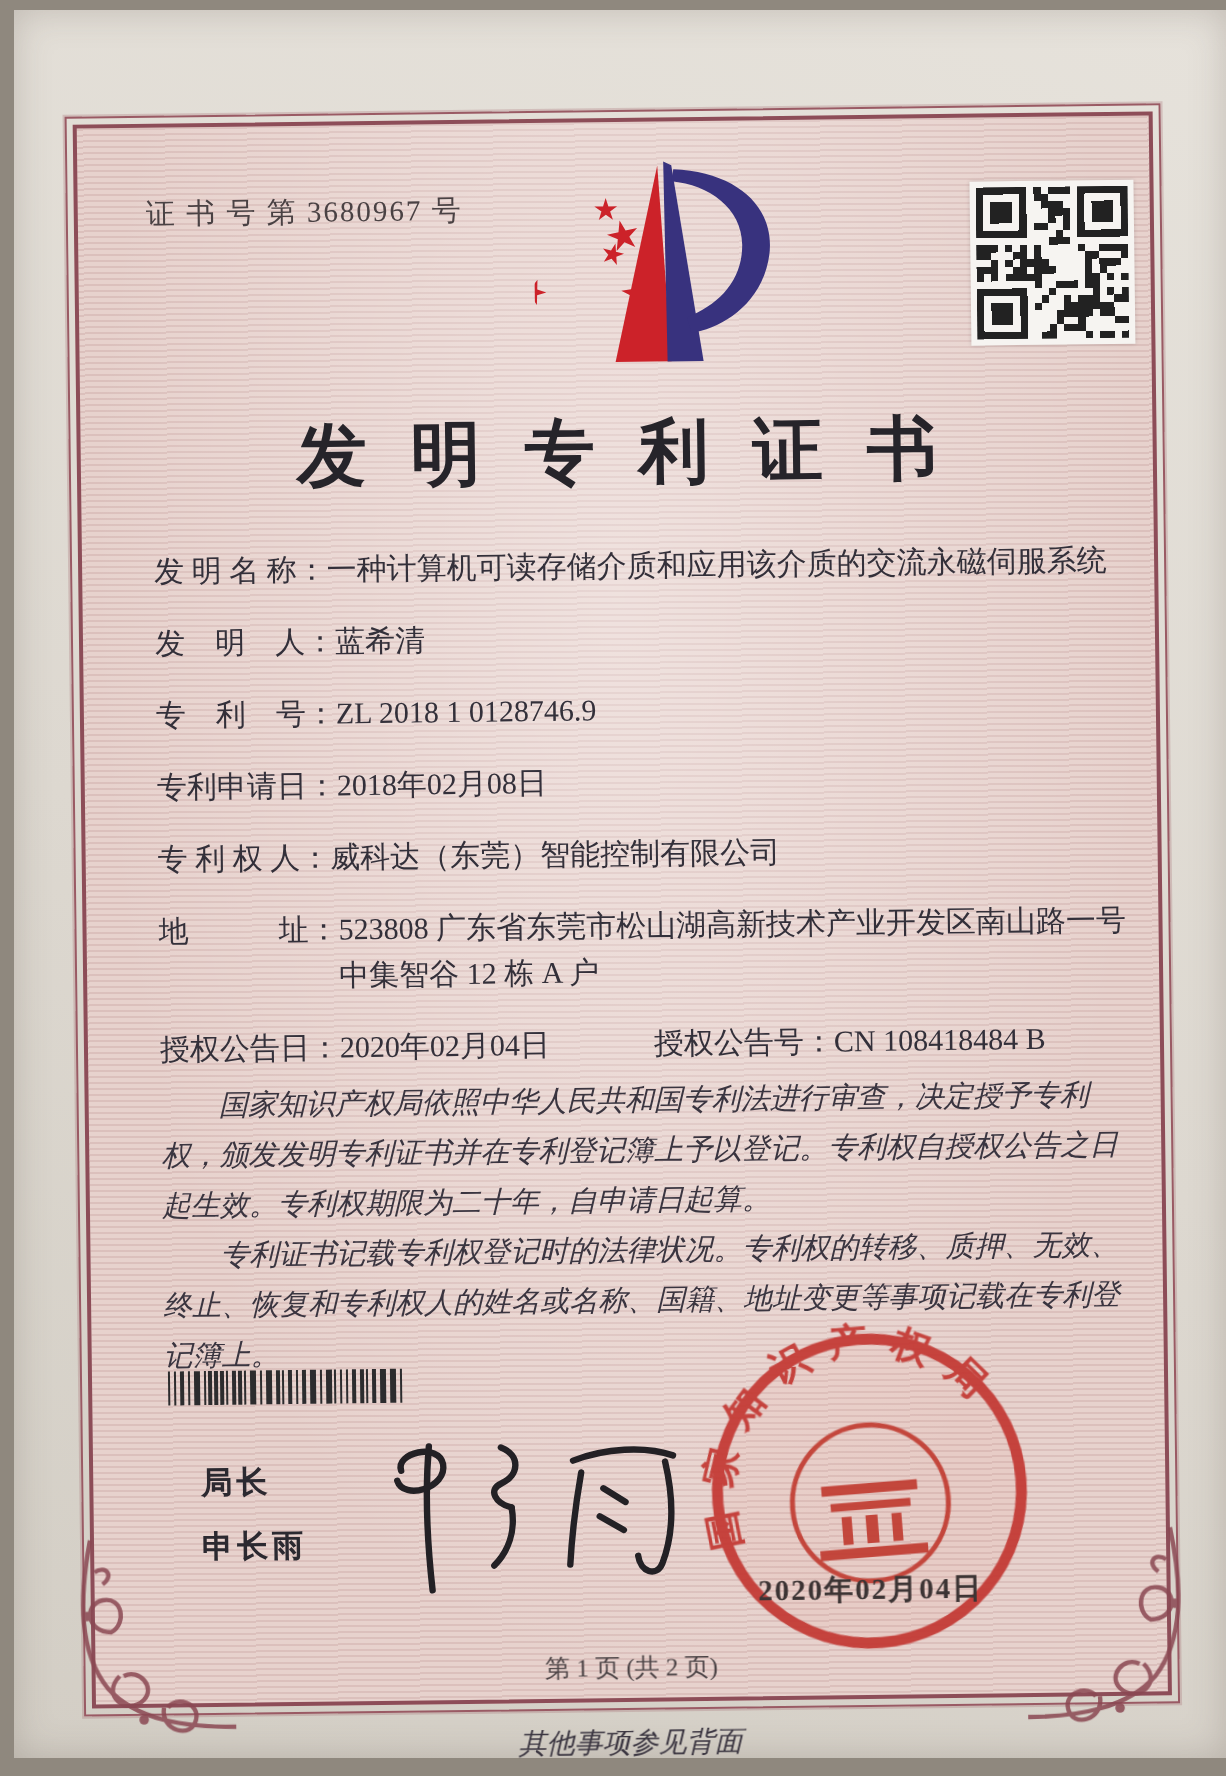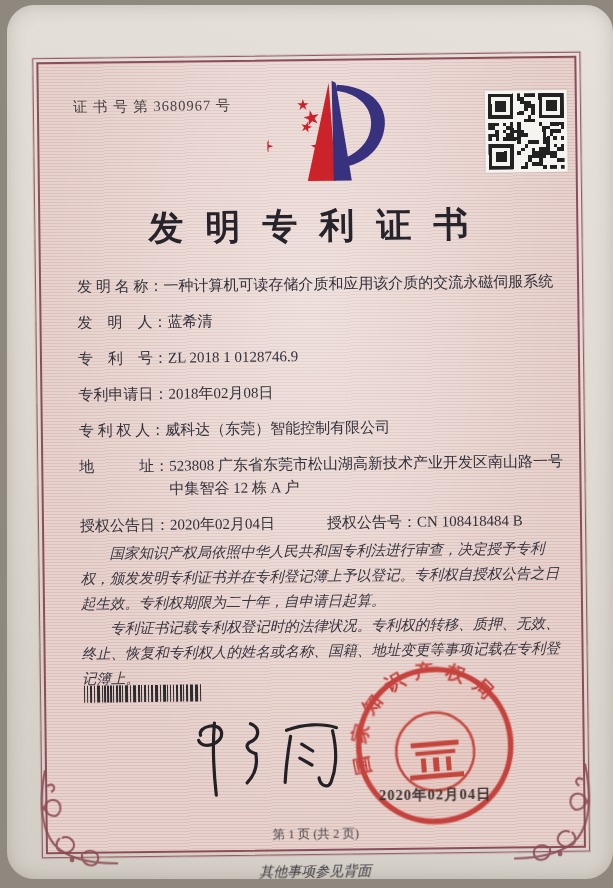--- a/index.html
+++ b/index.html
@@ -5,21 +5,20 @@
   html,body{margin:0;padding:0;}
   body{
     width:613px;height:888px;overflow:hidden;position:relative;
     background:#8f887e;
     font-family:"Liberation Serif",serif;
   }
   .paper{
     position:absolute;left:7px;top:5px;right:0px;bottom:9px;
     background:linear-gradient(200deg,#e6e2db 0%,#ddd8d0 55%,#d3cec5 100%);
     box-shadow:inset 0 0 18px rgba(90,80,70,.25);
-    border-radius:27px;
   }
   .tilt{position:absolute;inset:0;transform:rotate(-0.7deg);transform-origin:50% 50%;}
   .frame{
     position:absolute;left:30px;top:50px;width:546px;height:798px;
     border:1px solid #9a5a64;
     box-shadow:0 0 0 1px rgba(154,90,100,.25);
   }
   .frame-inner{
     position:absolute;inset:3px;
     border:2px solid #8d4d58;
@@ -296,20 +295,24 @@
             <span style="width: 1px; margin-right: 2px;"></span>
             <span style="width: 2px; margin-right: 2px;"></span>
             <span style="width: 2px; margin-right: 1px;"></span>
             <span style="width: 1px; margin-right: 2px;"></span>
             <span style="width: 2px; margin-right: 2px;"></span>
             <span style="width: 3px; margin-right: 2px;"></span>
             <span style="width: 3px; margin-right: 2px;"></span>
             <span style="width: 1px; margin-right: 2px;"></span>
           </div>
 
+        <div class="bureau">
+          <div>局长</div>
+          <div>申长雨</div>
+        </div>
 
         <svg class="signature" width="180" height="95" viewBox="0 0 180 95">
           <g fill="none" stroke="#232125" stroke-width="3.2" stroke-linecap="round">
             <path d="M30,16 C28,36 28,58 31,88"></path>
             <path d="M16,28 C13,19 35,14 37,25 C39,37 17,43 14,33"></path>
             <path d="M66,17 C76,21 75,31 66,35 C59,38 63,45 71,47"></path>
             <path d="M71,47 C73,59 69,69 62,76"></path>
             <path d="M102,24 C118,18 138,17 152,22"></path>
             <path d="M106,30 C103,46 101,61 100,76"></path>
             <path d="M148,25 C152,43 152,61 146,76 C143,83 135,80 134,72"></path>

